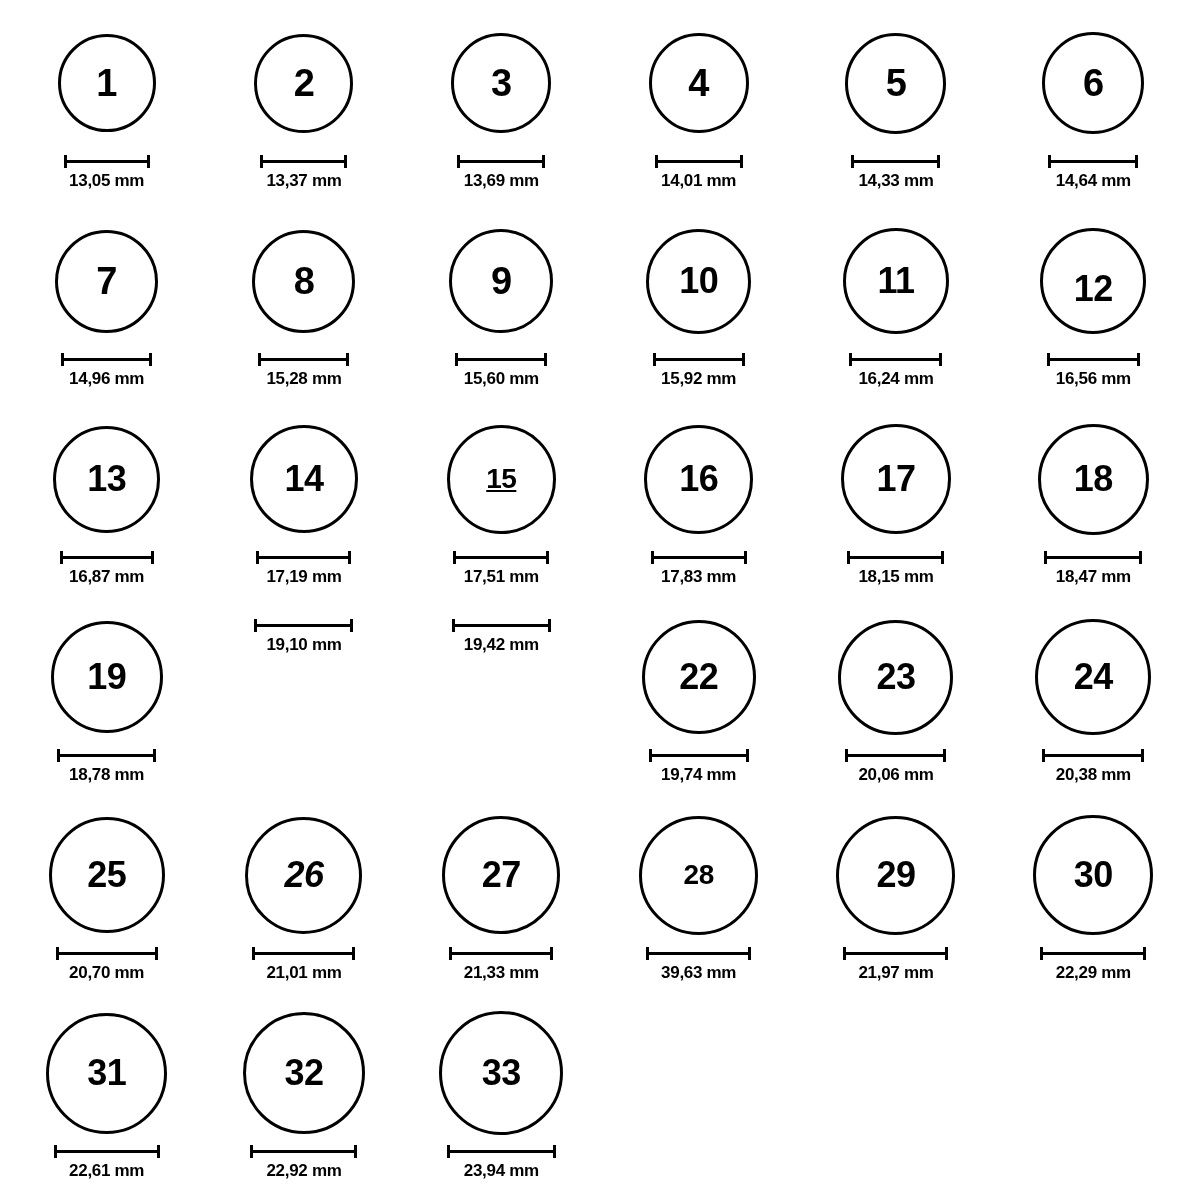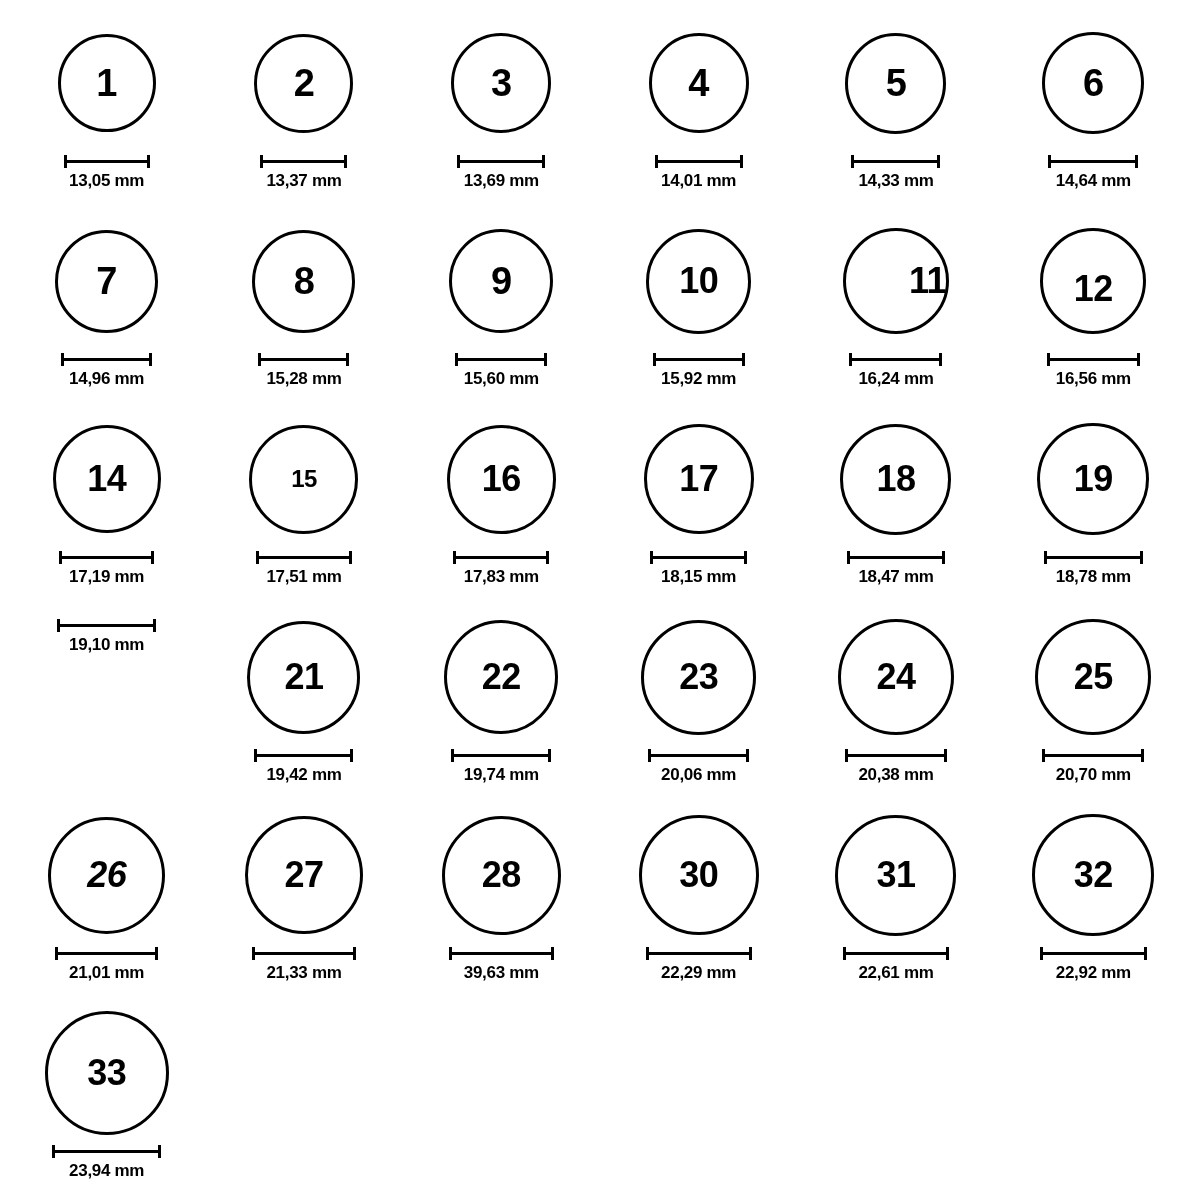--- a/index.html
+++ b/index.html
@@ -251,21 +251,21 @@
           <div class="measure-bar" style="width: 92px;">
             <span class="bar-line"></span>
             <span class="cap cap-left"></span>
             <span class="cap cap-right"></span>
           </div>
           <div class="measure-label">15,92 mm</div>
         </div>
       </div>
       <div class="ring-cell">
         <div class="ring-circle-wrap">
-          <div class="ring-circle" style="width: 106px; height: 106px; justify-content: flex-end;">
+          <div class="ring-circle" style="width: 106px; height: 106px;">
             <span class="ring-number" style="font-size: 36px;">11</span>
           </div>
         </div>
         <div class="ring-measure">
           <div class="measure-bar" style="width: 93px;">
             <span class="bar-line"></span>
             <span class="cap cap-left"></span>
             <span class="cap cap-right"></span>
           </div>
           <div class="measure-label">16,24 mm</div>
@@ -281,37 +281,52 @@
           <div class="measure-bar" style="width: 93px;">
             <span class="bar-line"></span>
             <span class="cap cap-left"></span>
             <span class="cap cap-right"></span>
           </div>
           <div class="measure-label">16,56 mm</div>
         </div>
       </div>
       <div class="ring-cell">
         <div class="ring-circle-wrap">
+          <div class="ring-circle" style="width: 107px; height: 107px;">
+            <span class="ring-number" style="font-size: 36px;">13</span>
+          </div>
+        </div>
+        <div class="ring-measure">
+          <div class="measure-bar" style="width: 94px;">
+            <span class="bar-line"></span>
+            <span class="cap cap-left"></span>
+            <span class="cap cap-right"></span>
+          </div>
+          <div class="measure-label">16,87 mm</div>
+        </div>
+      </div>
+      <div class="ring-cell">
+        <div class="ring-circle-wrap">
           <div class="ring-circle" style="width: 108px; height: 108px;">
             <span class="ring-number" style="font-size: 36px;">14</span>
           </div>
         </div>
         <div class="ring-measure">
           <div class="measure-bar" style="width: 95px;">
             <span class="bar-line"></span>
             <span class="cap cap-left"></span>
             <span class="cap cap-right"></span>
           </div>
           <div class="measure-label">17,19 mm</div>
         </div>
       </div>
       <div class="ring-cell">
         <div class="ring-circle-wrap">
           <div class="ring-circle" style="width: 109px; height: 109px;">
-            <span class="ring-number" style="font-size: 24px;">15</span>
+            <span class="ring-number" style="font-size: 28px; text-decoration: underline;">15</span>
           </div>
         </div>
         <div class="ring-measure">
           <div class="measure-bar" style="width: 96px;">
             <span class="bar-line"></span>
             <span class="cap cap-left"></span>
             <span class="cap cap-right"></span>
           </div>
           <div class="measure-label">17,51 mm</div>
         </div>
@@ -380,25 +395,20 @@
         <div class="ring-measure">
           <div class="measure-bar" style="width: 99px;">
             <span class="bar-line"></span>
             <span class="cap cap-left"></span>
             <span class="cap cap-right"></span>
           </div>
           <div class="measure-label">19,10 mm</div>
         </div>
       </div>
       <div class="ring-cell">
-        <div class="ring-circle-wrap">
-          <div class="ring-circle" style="width: 113px; height: 113px;">
-            <span class="ring-number" style="font-size: 36px;">21</span>
-          </div>
-        </div>
         <div class="ring-measure">
           <div class="measure-bar" style="width: 99px;">
             <span class="bar-line"></span>
             <span class="cap cap-left"></span>
             <span class="cap cap-right"></span>
           </div>
           <div class="measure-label">19,42 mm</div>
         </div>
       </div>
       <div class="ring-cell">
@@ -487,30 +497,45 @@
             <span class="bar-line"></span>
             <span class="cap cap-left"></span>
             <span class="cap cap-right"></span>
           </div>
           <div class="measure-label">21,33 mm</div>
         </div>
       </div>
       <div class="ring-cell">
         <div class="ring-circle-wrap">
           <div class="ring-circle" style="width: 119px; height: 119px;">
-            <span class="ring-number" style="font-size: 36px;">28</span>
+            <span class="ring-number" style="font-size: 28px;">28</span>
           </div>
         </div>
         <div class="ring-measure">
           <div class="measure-bar" style="width: 105px;">
             <span class="bar-line"></span>
             <span class="cap cap-left"></span>
             <span class="cap cap-right"></span>
           </div>
           <div class="measure-label">39,63 mm</div>
+        </div>
+      </div>
+      <div class="ring-cell">
+        <div class="ring-circle-wrap">
+          <div class="ring-circle" style="width: 119px; height: 119px;">
+            <span class="ring-number" style="font-size: 36px;">29</span>
+          </div>
+        </div>
+        <div class="ring-measure">
+          <div class="measure-bar" style="width: 105px;">
+            <span class="bar-line"></span>
+            <span class="cap cap-left"></span>
+            <span class="cap cap-right"></span>
+          </div>
+          <div class="measure-label">21,97 mm</div>
         </div>
       </div>
       <div class="ring-cell">
         <div class="ring-circle-wrap">
           <div class="ring-circle" style="width: 120px; height: 120px;">
             <span class="ring-number" style="font-size: 36px;">30</span>
           </div>
         </div>
         <div class="ring-measure">
           <div class="measure-bar" style="width: 106px;">

